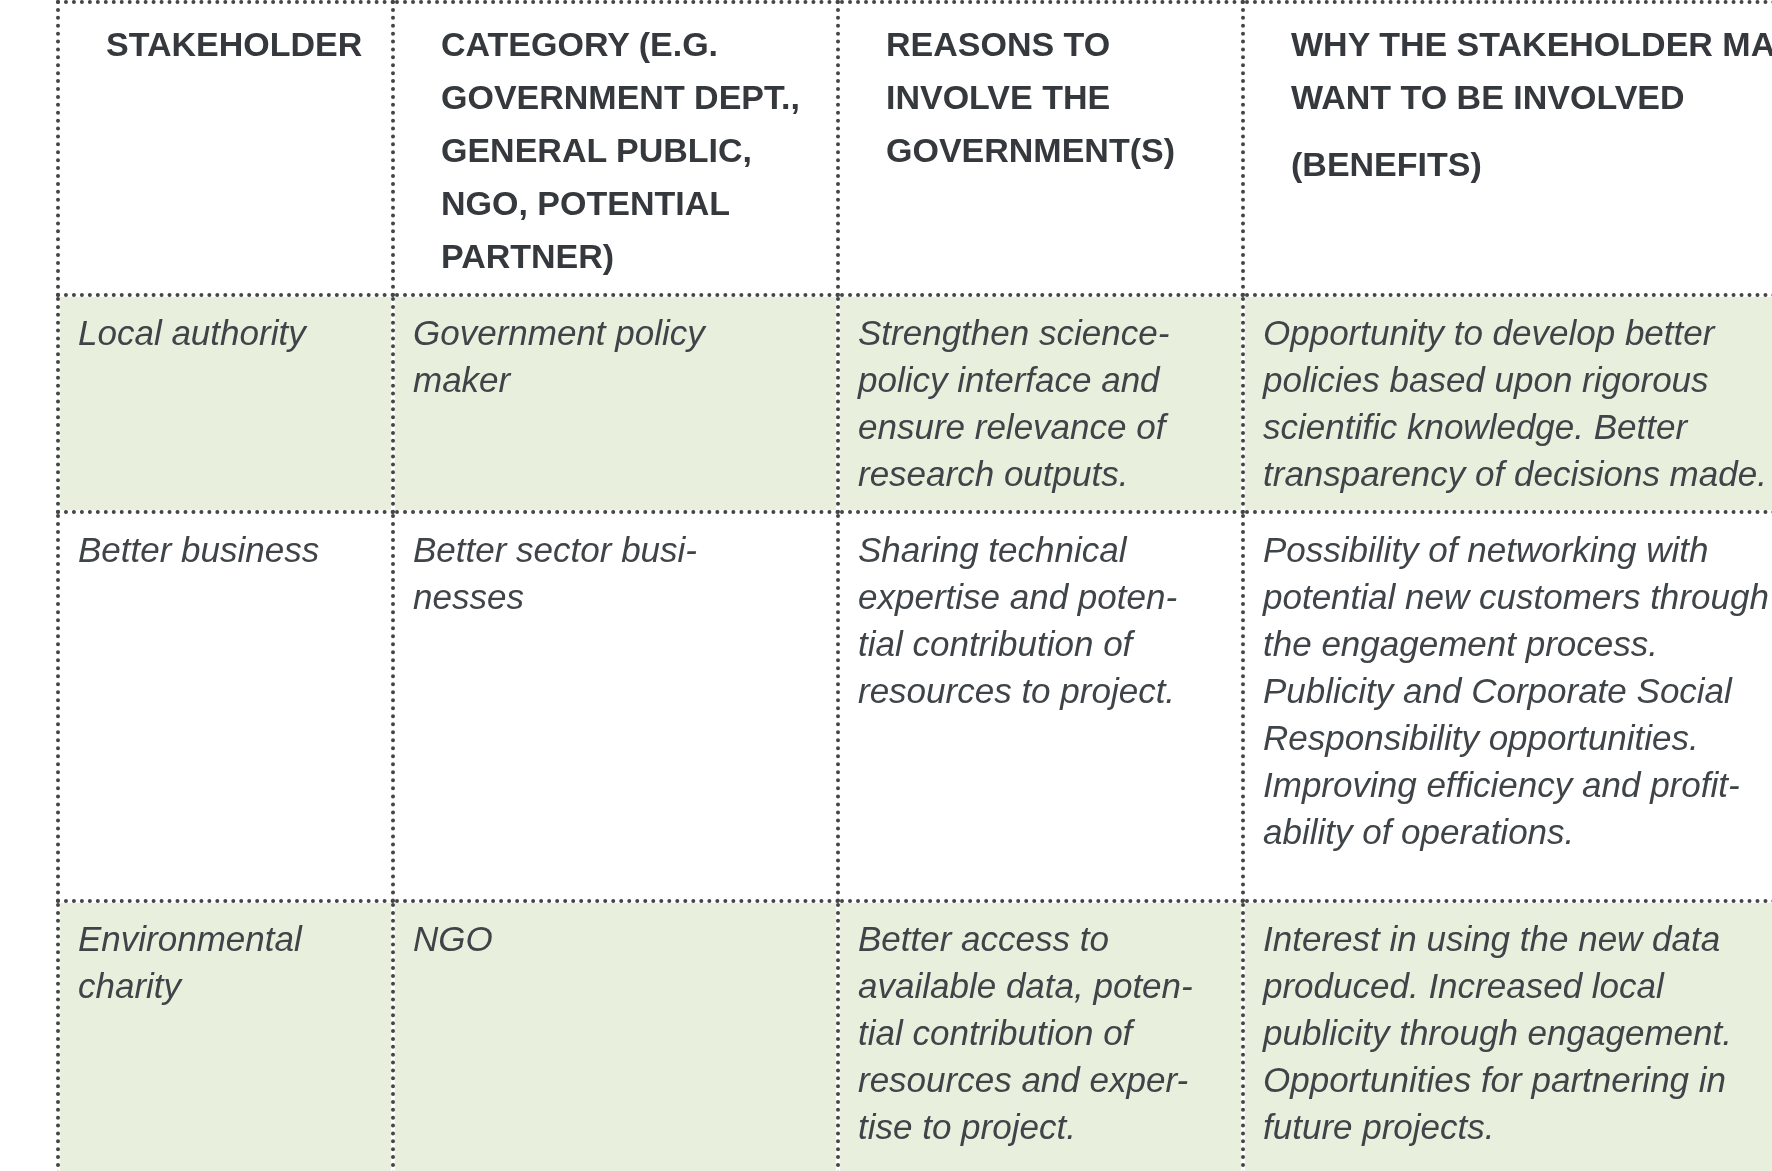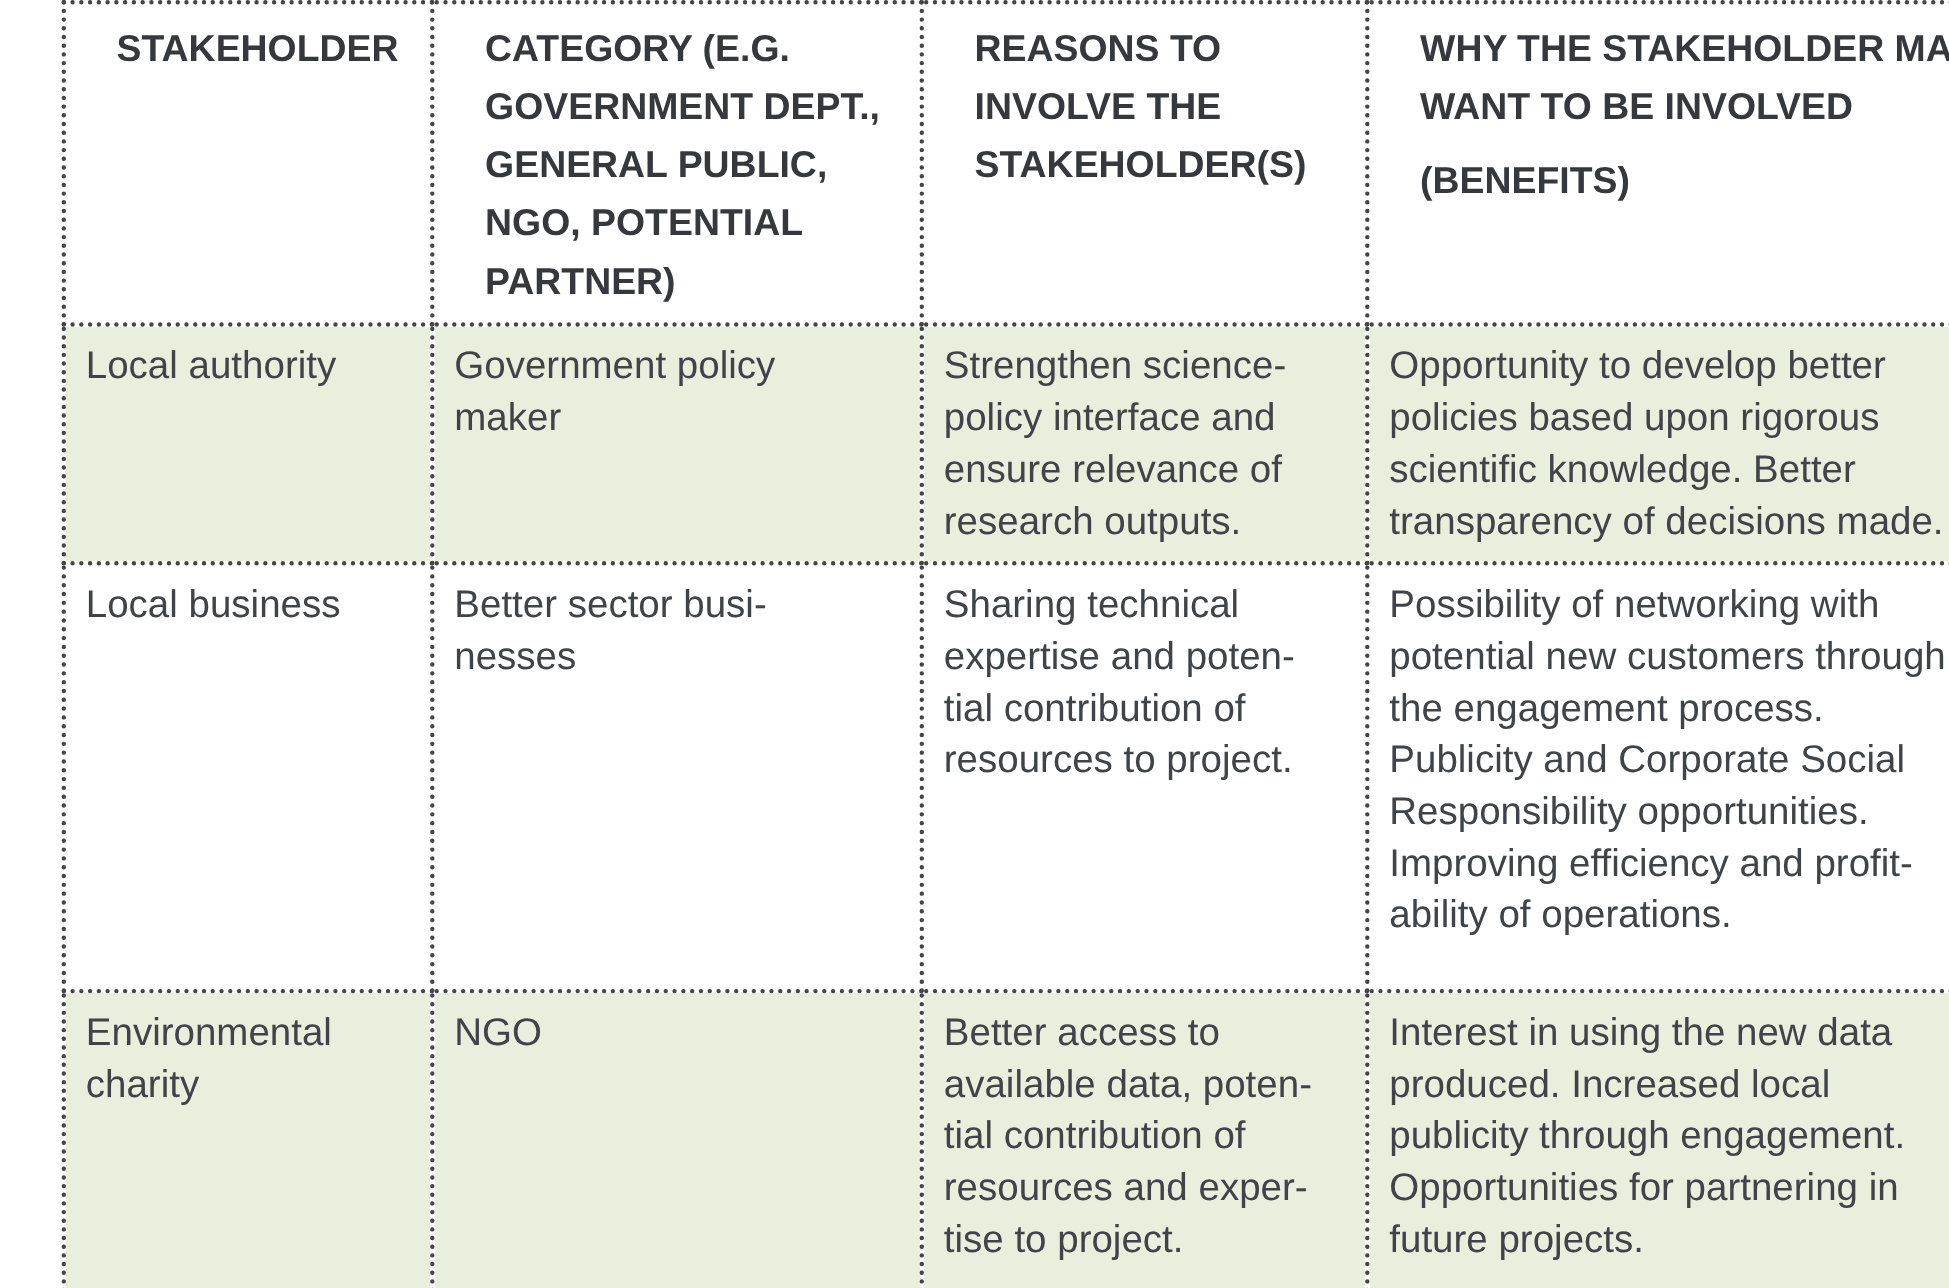--- a/index.html
+++ b/index.html
@@ -41,20 +41,21 @@
     padding: 14px 18px 10px 18px;
     background: var(--row-plain);
   }
   td {
     font-size: 35px;
     line-height: 47px;
     font-weight: 400;
     color: var(--body-text);
     padding: 12px 18px 12px 18px;
     white-space: pre-line;
+    font-style: italic;
   }
   .hline, .hsub {
     display: block;
     white-space: pre-line;
   }
   .hsub { margin-top: 14px; }
   tr.header-row   { height: 285px; }
   tr.row-1        { height: 217px; }
   tr.row-2        { height: 389px; }
   tr.row-3        { height: 280px; }
@@ -81,21 +82,21 @@
         <th>
           <span class="hline">CATEGORY (E.G.
 GOVERNMENT DEPT.,
 GENERAL PUBLIC,
 NGO, POTENTIAL
 PARTNER)</span>
         </th>
         <th>
           <span class="hline">REASONS TO
 INVOLVE THE
-STAKEHOLDER(S)</span>
+GOVERNMENT(S)</span>
         </th>
         <th>
           <span class="hline">WHY THE STAKEHOLDER MAY
 WANT TO BE INVOLVED</span>
           <span class="hsub">(BENEFITS)</span>
         </th>
       </tr>
     </thead>
     <tbody>
       <tr class="row-1 highlight">
@@ -105,21 +106,21 @@
         <td class="reasons">Strengthen science-
 policy interface and
 ensure relevance of
 research outputs.</td>
         <td class="benefits">Opportunity to develop better
 policies based upon rigorous
 scientific knowledge. Better
 transparency of decisions made.</td>
       </tr>
       <tr class="row-2 plain">
-        <td class="stakeholder">Local business</td>
+        <td class="stakeholder">Better business</td>
         <td class="category">Better sector busi-
 nesses</td>
         <td class="reasons">Sharing technical
 expertise and poten-
 tial contribution of
 resources to project.</td>
         <td class="benefits">Possibility of networking with
 potential new customers through
 the engagement process.
 Publicity and Corporate Social

